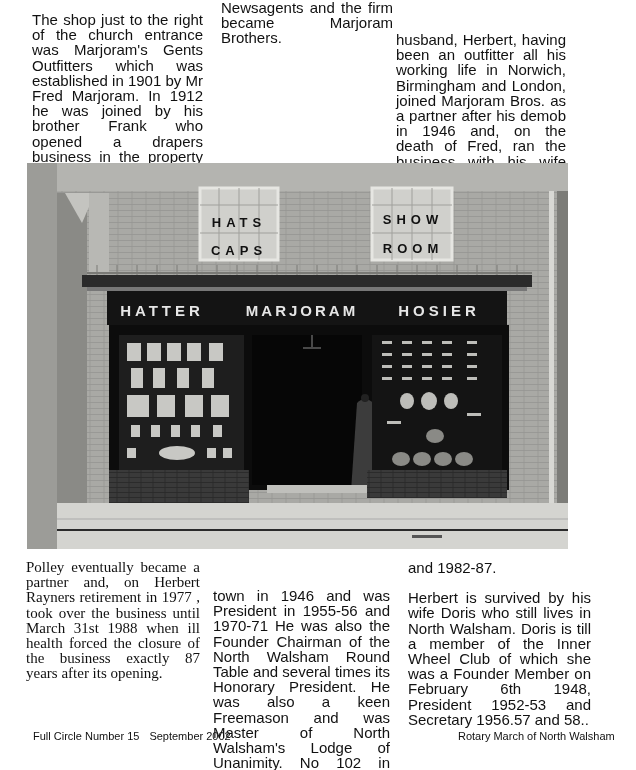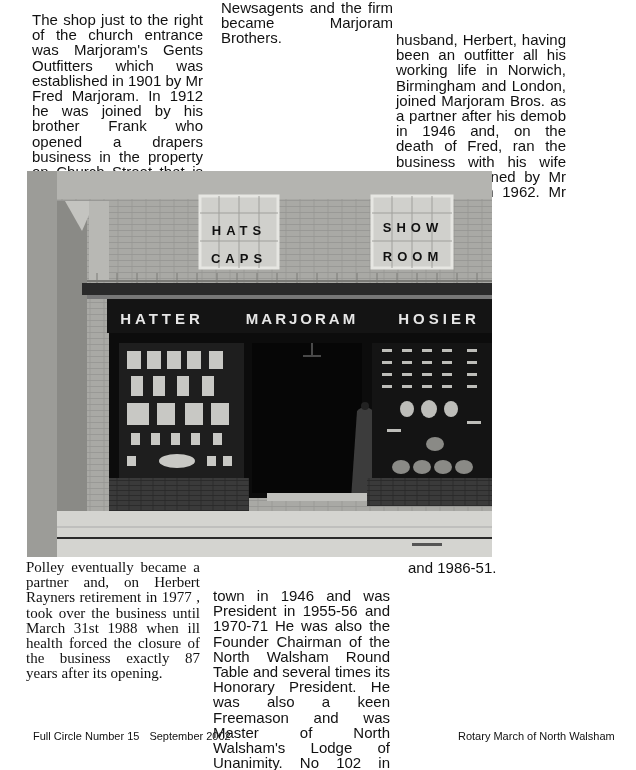--- a/index.html
+++ b/index.html
@@ -8,21 +8,21 @@
   .col p { margin: 0 0 15px 0; }
   .col p:last-child { margin-bottom: 0; }
   .top1 { left: 32px; top: 12px; width: 171px; }
   .top2 { left: 221px; top: 0; width: 172px; }
   .top3 { left: 396px; top: 12px; width: 170px; margin-top: 20px; }
   .bot1 { left: 26px; top: 560px; width: 174px; font-family: Liberation Serif, serif; }
   .bot2 { left: 213px; top: 588px; width: 177px; }
   .bot3 { left: 408px; top: 560px; width: 183px; }
   .justify-last { text-align-last: justify; }
 
-  .photo { position: absolute; left: 27px; top: 163px; width: 465px; height: 386px; background: #b9b9b5; overflow: hidden; margin-top: 8px; }
+  .photo { position: absolute; left: 27px; top: 163px; width: 541px; height: 386px; background: #b9b9b5; overflow: hidden; }
   .footer { position: absolute; top: 730px; font-size: 11px; color: #111; }
   .footer-left { left: 33px; }
   .footer-right { left: 458px; }
   .footer-left span + span { margin-left: 10px; }
 </style>
 </head>
 <body>
 
 <div class="col top1">
   <p class="justify-last">The shop just to the right of the church entrance was Marjoram's Gents Outfitters which was established in 1901 by Mr Fred Marjoram. In 1912 he was joined by his brother Frank who opened a drapers business in the property on Church Street that is now Dillons</p>
@@ -165,19 +165,20 @@
   </svg>
 </div>
 
 <div class="col bot1">
   <p>Polley eventually became a partner and, on Herbert Rayners retirement in 1977 , took over the business until March 31st 1988 when ill health forced the closure of the business exactly 87 years after its opening.</p>
 </div>
 <div class="col bot2">
   <p class="justify-last">town in 1946 and was President in 1955-56 and 1970-71 He was also the Founder Chairman of the North Walsham Round Table and several times its Honorary President. He was also a keen Freemason and was Master of North Walsham's Lodge of Unanimity. No 102 in 1959-60</p>
 </div>
 <div class="col bot3">
-  <p>and 1986-51.</p>
+  <p>and 1982-87.</p>
+  <p>Herbert is survived by his wife Doris who still lives in North Walsham. Doris is till a member of the Inner Wheel Club of which she was a Founder Member on February 6th 1948, President 1952-53 and Secretary 1956.57 and 58..</p>
 </div>
 
 <div class="footer footer-left">
   <span>Full Circle Number 15</span><span>September 2002</span>
 </div>
 <div class="footer footer-right">Rotary March of North Walsham</div>
 
 </body></html>

